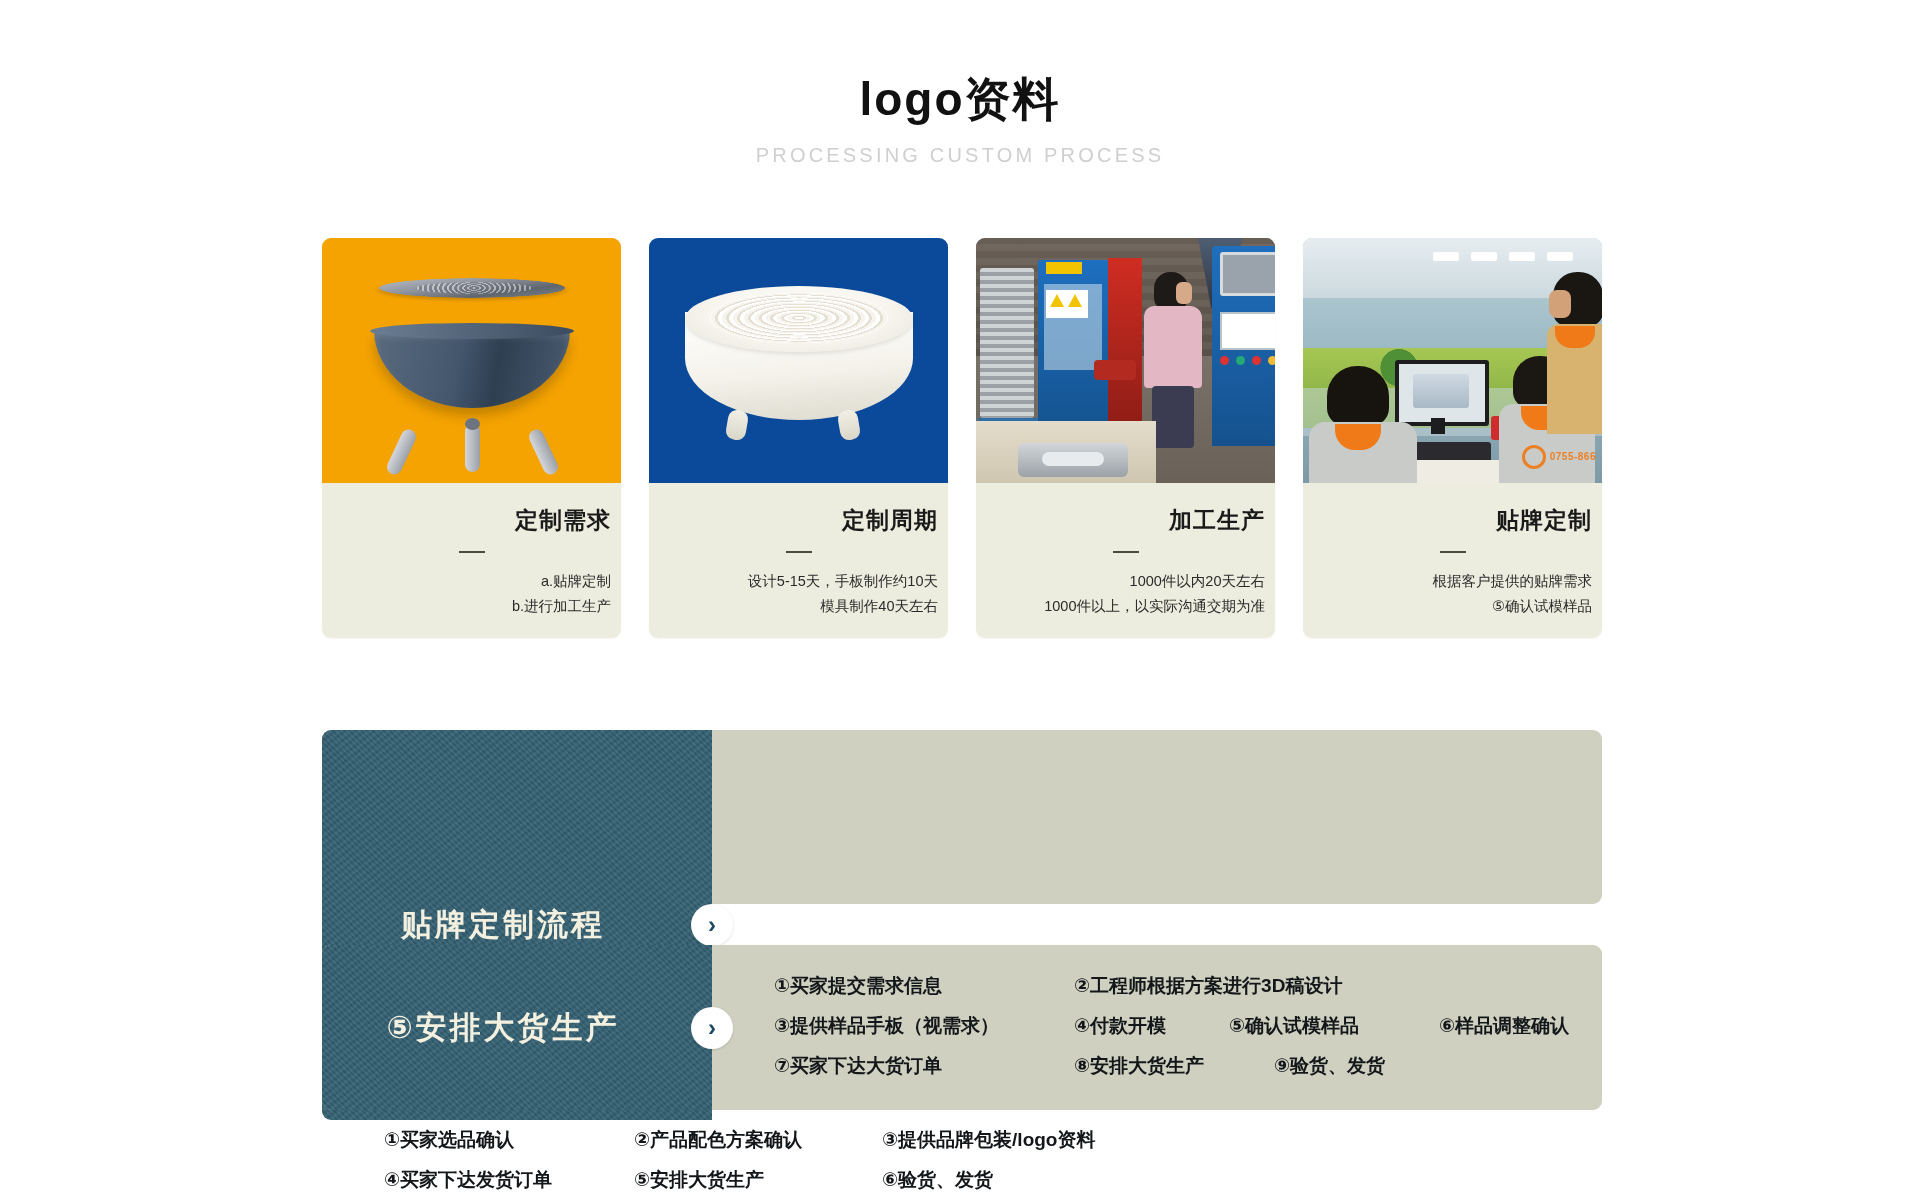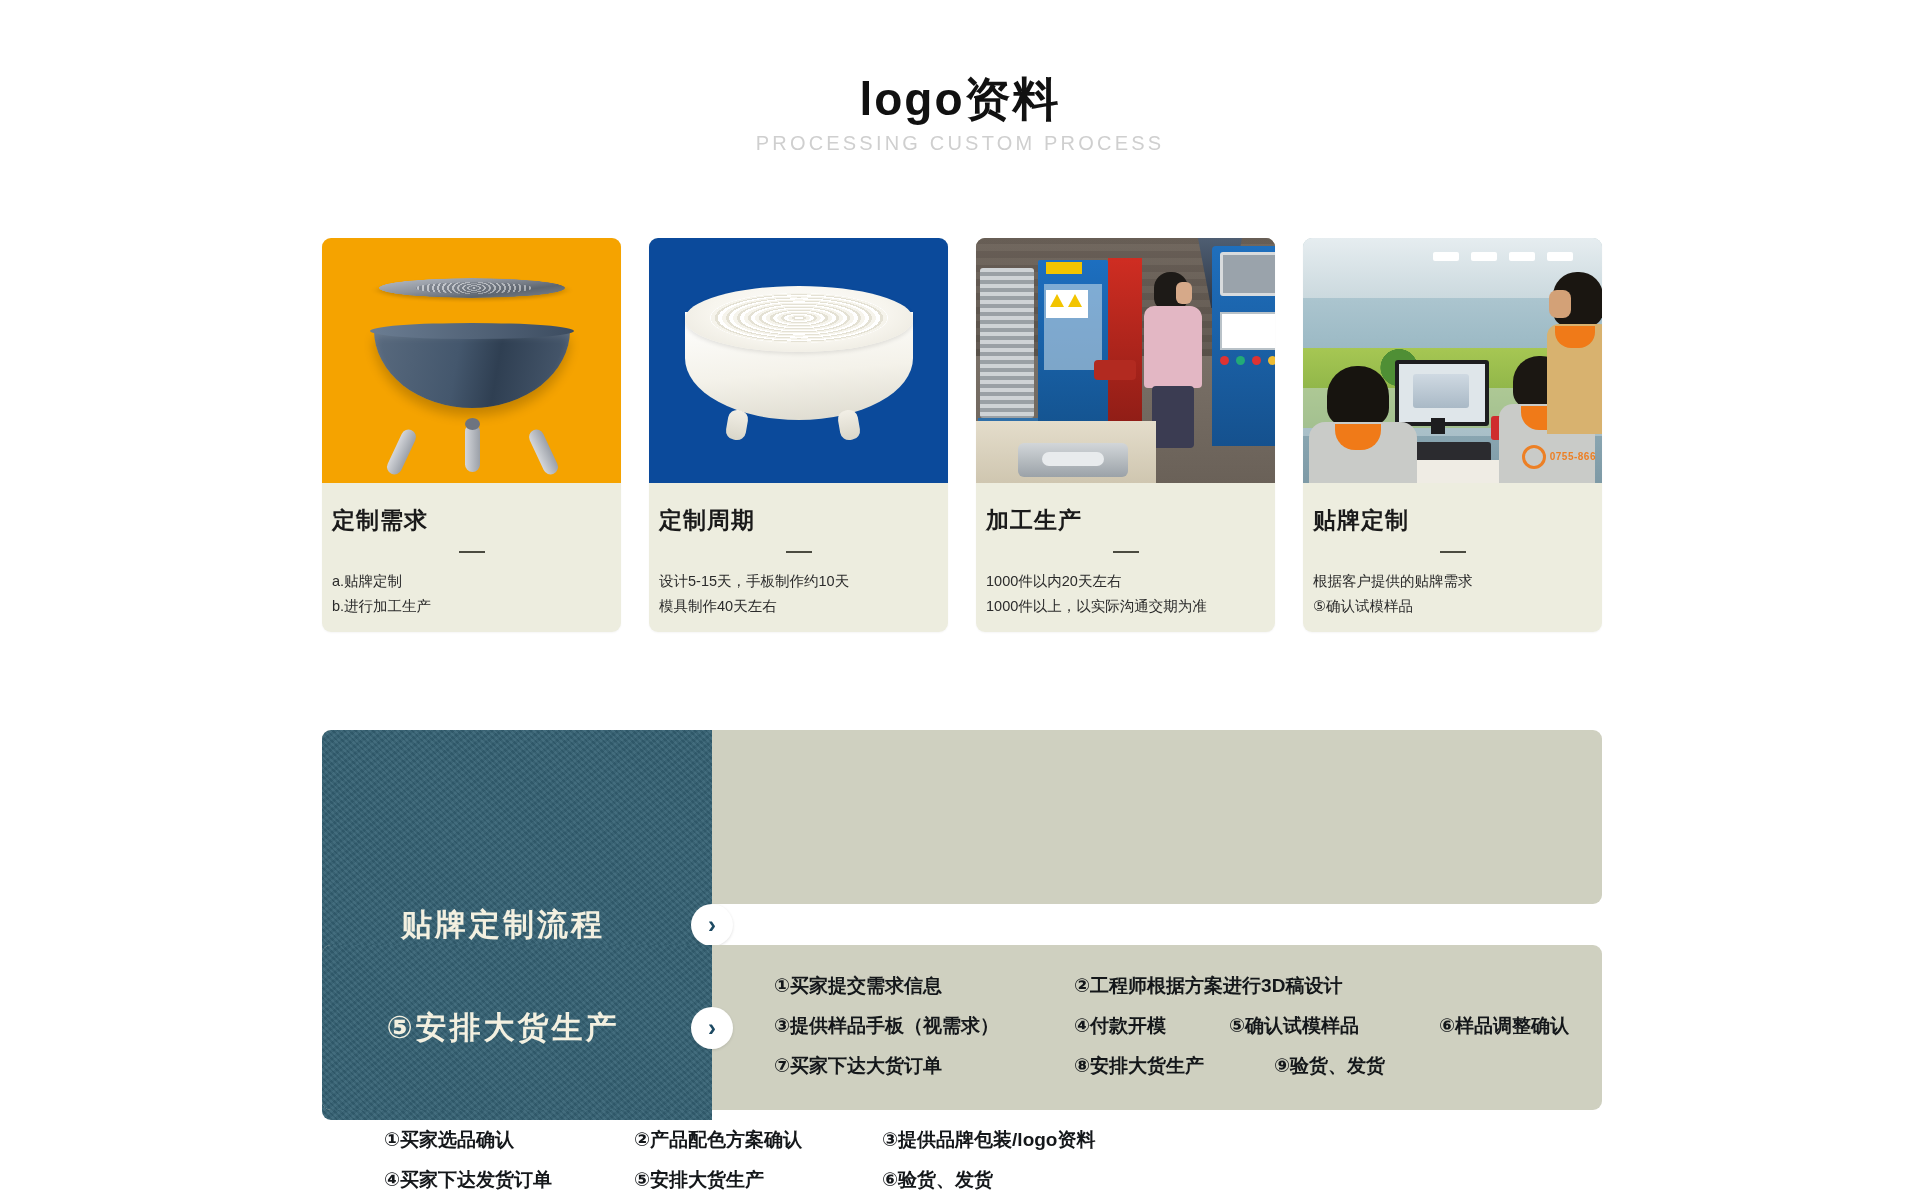--- a/index.html
+++ b/index.html
@@ -22,21 +22,21 @@
   }
   .page-title {
     font-size: 46px;
     font-weight: bold;
     color: #111111;
     letter-spacing: 2px;
     line-height: 1.1;
     margin: 0;
   }
   .page-subtitle {
-    margin-top: 7px;
+    margin-top: 19px;
     font-size: 20px;
     color: #cfcfcf;
     letter-spacing: 3.2px;
     font-weight: 400;
   }
 
   
   .cards-row {
     position: absolute;
     left: 322px;
@@ -54,22 +54,22 @@
     display: flex;
     flex-direction: column;
   }
   .card-media {
     height: 245px;
     position: relative;
     overflow: hidden;
   }
   .card-body {
     flex: 1;
-    padding: 22px 10px 12px;
-    text-align: left;
+    padding: 22px 10px 18px;
+    text-align: right;
   }
   .card-title {
     font-size: 23px;
     font-weight: bold;
     color: #1a1a1a;
     letter-spacing: 1px;
   }
   .card-rule {
     width: 26px;
     height: 2px;

